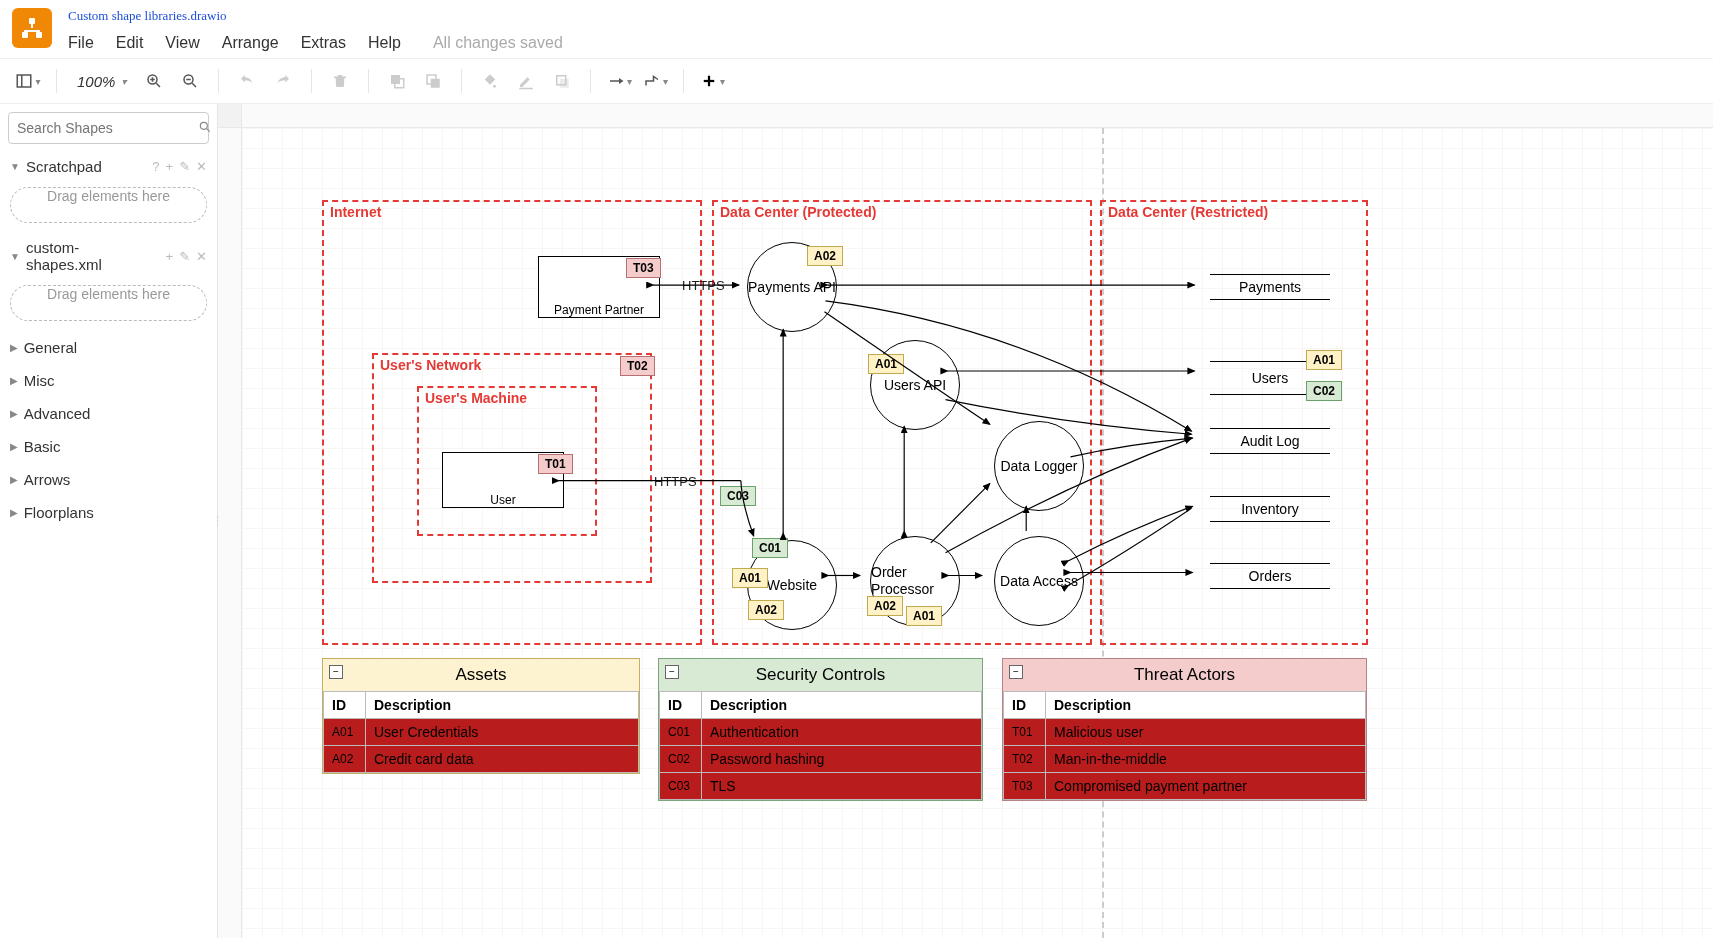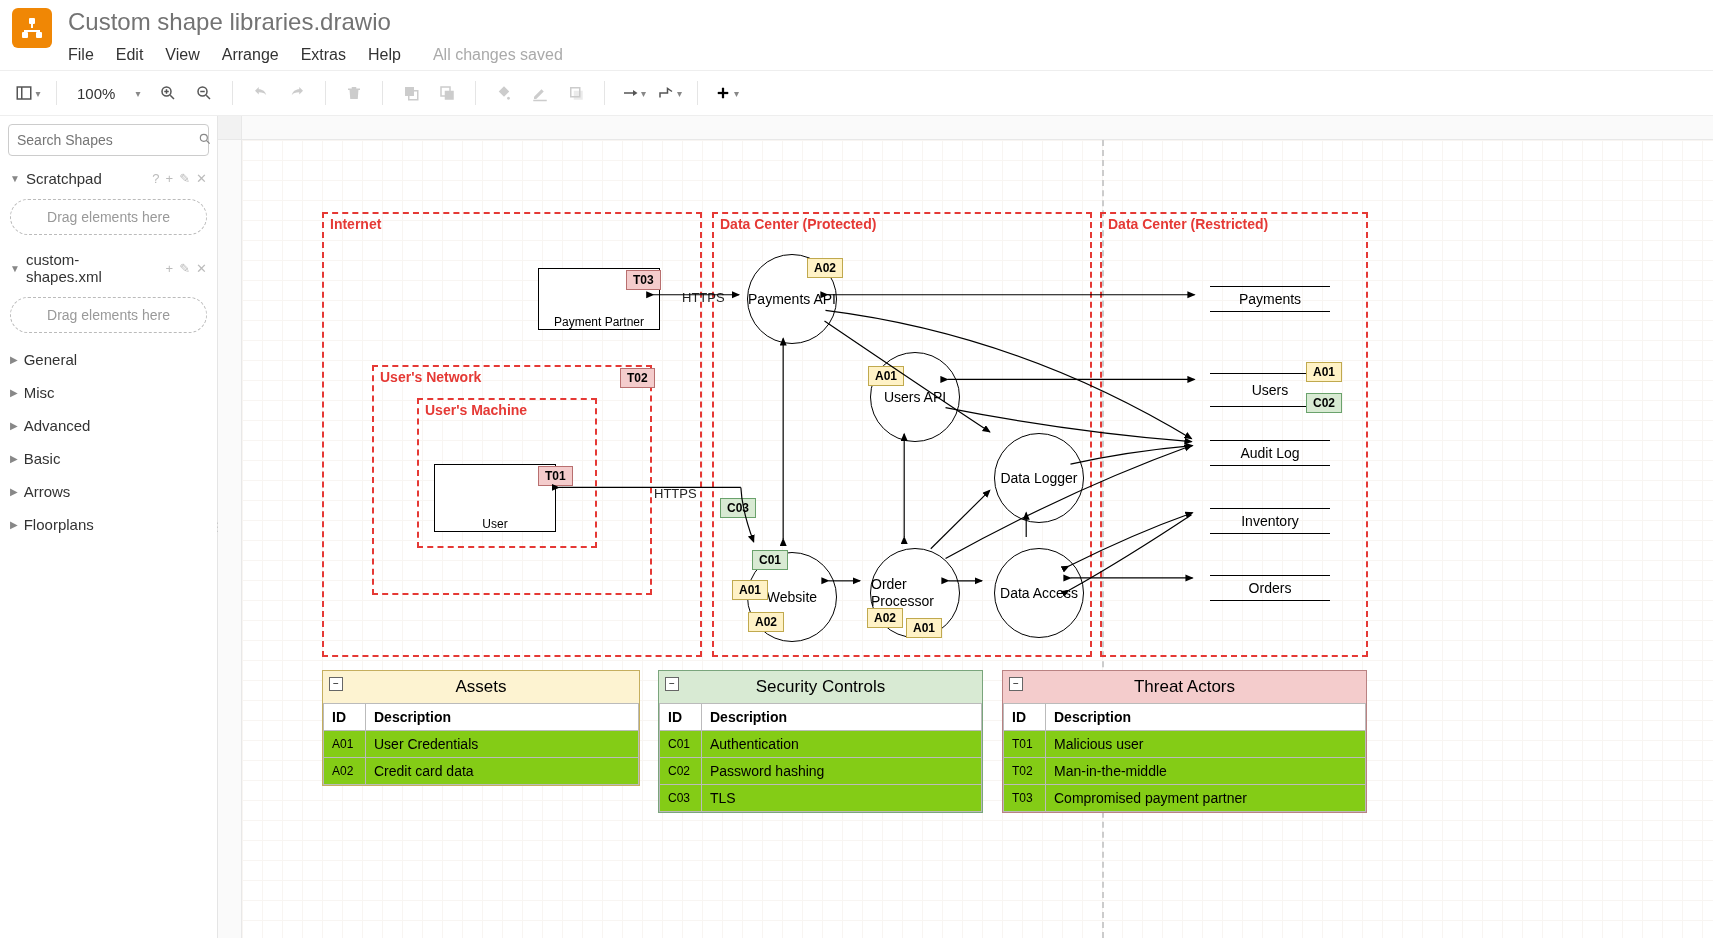--- a/index.html
+++ b/index.html
@@ -2,41 +2,41 @@
 <html><head>
 <meta charset="utf-8">
 <style>
 * { box-sizing: border-box; margin: 0; padding: 0; font-family: -apple-system, BlinkMacSystemFont, "Segoe UI", Helvetica, Arial, sans-serif; }
 html, body { width: 100%; height: 100%; overflow: hidden; background: #fff; }
 .app { display: flex; flex-direction: column; width: 1713px; height: 938px; }
 .header { display: flex; align-items: flex-start; padding: 8px 12px 0 12px; gap: 16px; }
 .logo { width: 40px; height: 40px; background: #f08705; border-radius: 6px; display: flex; align-items: center; justify-content: center; }
 .logo svg { width: 24px; height: 24px; }
 .title-area { flex: 1; }
-.doc-title { font-size: 24px; color: #737373; padding-bottom: 4px; }
+.doc-title { font-size: 13px; color: #1d4ed8; padding-bottom: 4px; font-family: Liberation Serif, serif; }
 .menubar { display: flex; align-items: center; gap: 22px; padding: 6px 0; font-size: 16px; color: #333; }
 .menubar .menu-item { cursor: pointer; }
 .save-status { color: #aaa; margin-left: 10px; }
 .toolbar { display: flex; align-items: center; padding: 6px 14px; border-top: 1px solid #eee; border-bottom: 1px solid #eee; gap: 8px; height: 46px; }
 .tb-sep { width: 1px; height: 24px; background: #e5e5e5; margin: 0 6px; }
 .tb-btn { width: 28px; height: 28px; display: flex; align-items: center; justify-content: center; color: #555; cursor: pointer; border-radius: 3px; }
 .tb-btn svg { width: 18px; height: 18px; }
 .tb-btn.disabled { color: #ccc; }
-.zoom-box { display: flex; align-items: center; gap: 20px; font-size: 15px; color: #333; padding: 0 6px; }
+.zoom-box { display: flex; align-items: center; gap: 6px; font-size: 15px; color: #333; padding: 0 6px; font-style: italic; }
 .body { flex: 1; display: flex; overflow: hidden; position: relative; }
 .sidebar { width: 218px; border-right: 1px solid #e5e5e5; display: flex; flex-direction: column; background: #fff; font-size: 14px; color: #333; }
 .search-row { padding: 8px; }
 .search-wrap { position: relative; border: 1px solid #ccc; border-radius: 4px; display: flex; align-items: center; height: 32px; padding: 0 8px; }
 .search-wrap input { border: none; outline: none; flex: 1; font-size: 14px; background: transparent; }
 .search-wrap .si { color: #888; }
 .lib-header { display: flex; align-items: center; padding: 6px 10px; gap: 6px; color: #333; font-size: 15px; }
 .lib-header .exp { color: #888; font-size: 10px; }
 .lib-header .spacer { flex: 1; }
 .lib-actions { display: flex; gap: 6px; color: #bbb; font-size: 13px; }
-.drop-zone { margin: 6px 10px 10px 10px; border: 1.5px dashed #bbb; border-radius: 18px; height: 36px; display: flex; align-items: center; justify-content: center; color: #999; font-size: 14px; }
+.drop-zone { margin: 6px 10px 10px 10px; border: 1.5px dashed #bbb; border-radius: 18px; height: 36px; display: flex; align-items: flex-start; justify-content: center; color: #999; font-size: 14px; }
 .cat { display: flex; align-items: center; gap: 6px; padding: 8px 10px; font-size: 15px; cursor: pointer; }
 .cat .tri { color: #888; font-size: 10px; }
 .canvas-wrap { flex: 1; position: relative; background: #fff; overflow: hidden; }
 .ruler-h { position: absolute; top: 0; left: 24px; right: 0; height: 24px; background: #fafafa; border-bottom: 1px solid #e8e8e8; }
 .ruler-v { position: absolute; top: 24px; left: 0; bottom: 0; width: 24px; background: #fafafa; border-right: 1px solid #e8e8e8; }
 .ruler-c { position: absolute; top: 0; left: 0; width: 24px; height: 24px; background: #f2f2f2; border-right: 1px solid #e8e8e8; border-bottom: 1px solid #e8e8e8; }
 .canvas { position: absolute; top: 24px; left: 24px; right: 0; bottom: 0;
   background-color: #fff;
   background-image:
     linear-gradient(#f8f5f2 1px, transparent 1px),
@@ -61,21 +61,21 @@
 .edge-label { position:absolute; font-size:13px; color:#222; background:transparent; }
 .cursor { position:absolute; width:16px; height:22px; }
 
 
 .tbl { position:absolute; border:1.5px solid #888; font-size:14px; }
 .tbl.assets { background:#fdf3d1; border-color:#c5ae5e; }
 .tbl.controls { background:#d8ead3; border-color:#7aa57c; }
 .tbl.threats { background:#f4cccc; border-color:#b98282; }
 .tbl-title { text-align:center; padding:6px; font-size:17px; position:relative; }
 .tbl-collapse { position:absolute; left:6px; top:6px; width:14px; height:14px; border:1px solid #666; font-size:10px; line-height:12px; text-align:center; background:#fff; }
-.tbl table { width:100%; border-collapse:collapse; background:#84cc16; }
+.tbl table { width:100%; border-collapse:collapse; background:#b91c1c; }
 .tbl th, .tbl td { border:1px solid #bbb; padding:5px 8px; text-align:left; font-size:14px; }
 .tbl th { font-weight:700; background:#fff; }
 .tbl td.idc { width:42px; font-size:12px; }
 
 
 svg.arrows { position:absolute; top:0; left:0; width:100%; height:100%; pointer-events:none; }
 </style>
 </head>
 <body>
 
@@ -300,21 +300,21 @@
         <div class="zone" style="left:470px; top:72px; width:380px; height:445px">
             <div class="zone-label">Data Center (Protected)</div>
           </div>
         <div class="zone" style="left:858px; top:72px; width:268px; height:445px">
             <div class="zone-label">Data Center (Restricted)</div>
           </div>
 
         <div class="box" style="left:296px; top:128px; width:122px; height:62px">
             <span>Payment Partner</span>
           </div>
-        <div class="box" style="left:192px; top:324px; width:122px; height:68px">
+        <div class="box" style="left:200px; top:324px; width:122px; height:56px">
             <span>User</span>
           </div>
 
         <div class="circ" style="left:505px; top:114px; width:90px; height:90px">
             <span>Payments API</span>
           </div>
         <div class="circ" style="left:628px; top:212px; width:90px; height:90px">
             <span>Users API</span>
           </div>
         <div class="circ" style="left:505px; top:412px; width:90px; height:90px">

